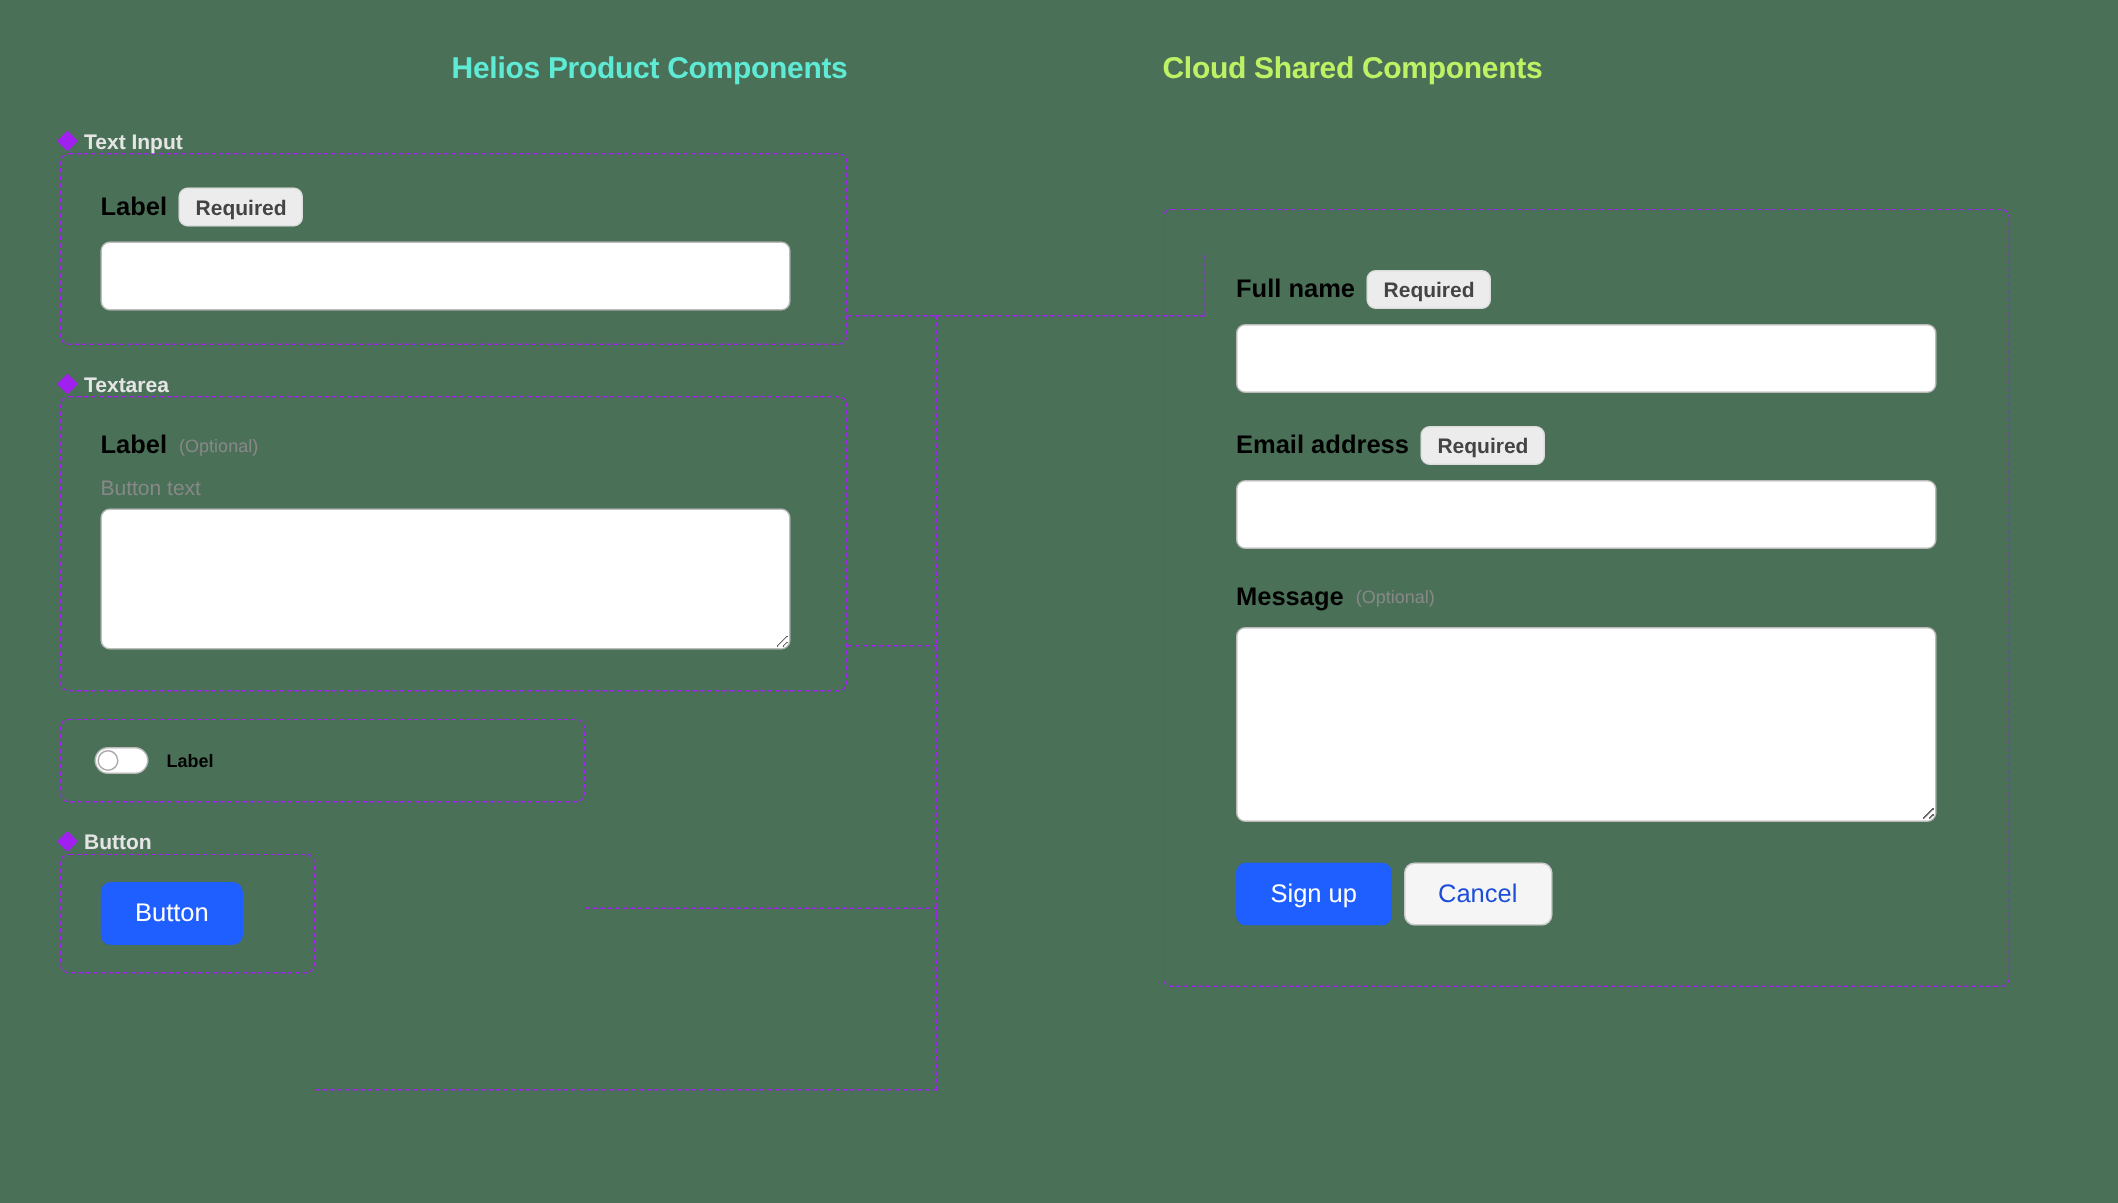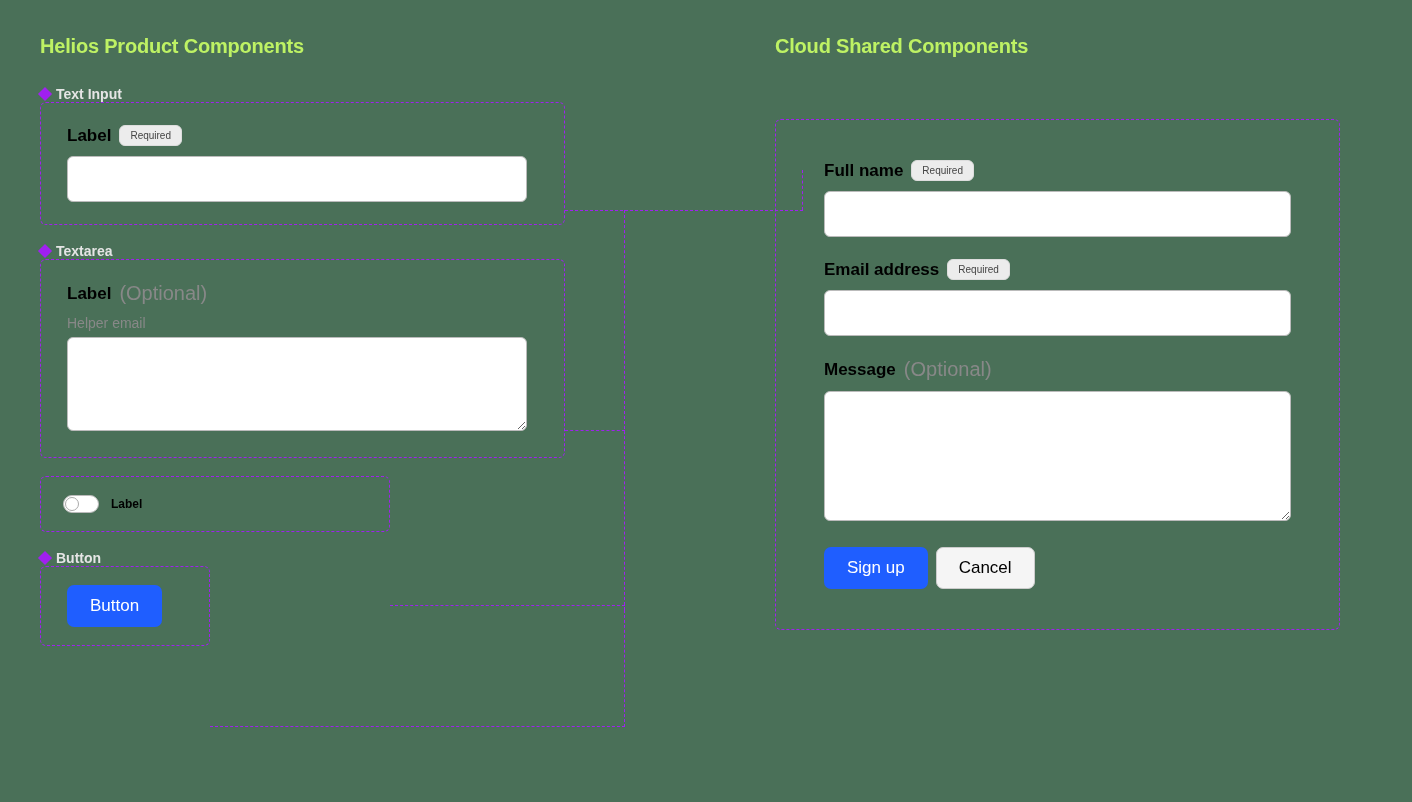--- a/index.html
+++ b/index.html
@@ -10,43 +10,43 @@
   height: 802px;
   padding: 35px 40px;
   position: relative;
 }
 .columns { display: flex; gap: 210px; }
 .col { display: flex; flex-direction: column; }
 .col-left { width: 525px; }
 .col-right { width: 565px; }
 
 .section-title { font-size: 20px; font-weight: 700; margin-bottom: 28px; letter-spacing: -0.2px; }
-.section-title.blue { color: #bef264; }
+.section-title.blue { color: #5eead4; text-align: right; }
 .section-title.black { color: #bef264; }
 
 .comp-tag { display: flex; align-items: center; gap: 4px; color: #e5e5e5; font-size: 14px; font-weight: 700; margin-bottom: 0; }
 .diamond { width: 10px; height: 10px; background: #a020f0; transform: rotate(45deg); display: inline-block; margin-right: 2px; }
 
 .dashed-box {
   border: 1px dashed #a020f0;
   border-radius: 6px;
   padding: 22px 26px;
   background: transparent;
 }
 .dashed-box.toggle-box { width: 350px; padding: 18px 22px; }
 .dashed-box.button-box { width: 170px; padding: 18px 26px; }
 
 .comp-group { margin-bottom: 18px; }
 
 .field-label { font-size: 17px; font-weight: 700; color: #000; display: inline-flex; align-items: center; gap: 8px; margin-bottom: 10px; }
 .required-badge {
-  display: inline-block; background: #ececec; color: #444; font-weight: 400;
-  font-size: 10px; padding: 4px 10px; border-radius: 6px; border: 1px solid #ddd;
-}
-.optional-text { color: #888; font-weight: 500; font-size: 20px; }
+  display: inline-block; background: #ececec; color: #444; font-weight: 700;
+  font-size: 14px; padding: 4px 10px; border-radius: 6px; border: 1px solid #ddd;
+}
+.optional-text { color: #888; font-weight: 500; font-size: 12px; }
 .helper-text { color: #888; font-size: 14px; margin-bottom: 6px; }
 
 .text-input {
   width: 460px; height: 46px; background: #fff; border: 1px solid #bbb;
   border-radius: 6px; font-size: 15px; padding: 0 10px;
 }
 .textarea-input {
   width: 460px; height: 94px; background: #fff; border: 1px solid #bbb;
   border-radius: 6px; font-size: 15px; padding: 8px 10px; resize: both;
 }
@@ -64,23 +64,23 @@
 .toggle.big .knob { width: 20px; height: 20px; top: 1px; left: 1px; }
 .toggle-label-sm { font-size: 12px; font-weight: 700; color: #000; }
 .toggle-label { font-size: 17px; font-weight: 700; color: #000; }
 
 .btn {
   display: inline-flex; align-items: center; justify-content: center;
   height: 42px; padding: 0 22px; border-radius: 7px;
   font-size: 17px; font-weight: 500; cursor: pointer; border: 1px solid transparent;
 }
 .btn.primary { background: #1f5eff; color: #fff; }
-.btn.secondary { background: #f5f5f5; color: #000000; border: 1px solid #ccc; }
-
-.signup-box { padding: 40px 48px; margin-top: 3px; }
+.btn.secondary { background: #f5f5f5; color: #1d4ed8; border: 1px solid #ccc; }
+
+.signup-box { padding: 40px 48px; margin-top: 23px; }
 .signup-field { margin-bottom: 22px; }
 .signup-field .text-input, .signup-field .textarea-input { width: 100%; }
 .signup-textarea { height: 130px; }
 .signup-actions { display: flex; gap: 8px; margin-top: 18px; }
 
 
 .connector {
   position: absolute; border: 0; border-top: 1px dashed #a020f0;
   border-left: 1px dashed #a020f0; pointer-events: none;
 }
@@ -119,21 +119,21 @@
     <div class="comp-group">
       <div class="comp-tag">
         <span class="diamond"></span>
         <span>Textarea</span>
       </div>
       <div class="dashed-box">
         <div class="field-label">
           <span>Label</span>
           <span class="optional-text">(Optional)</span>
         </div>
-        <div class="helper-text">Helper email</div>
+        <div class="helper-text">Button text</div>
         <textarea class="textarea-input" style=""></textarea>
       </div>
     </div>
 
     <div class="comp-group">
       <div class="dashed-box toggle-box">
         <div class="toggle-row">
           <div class="toggle">
               <div class="knob"></div>
             </div>

